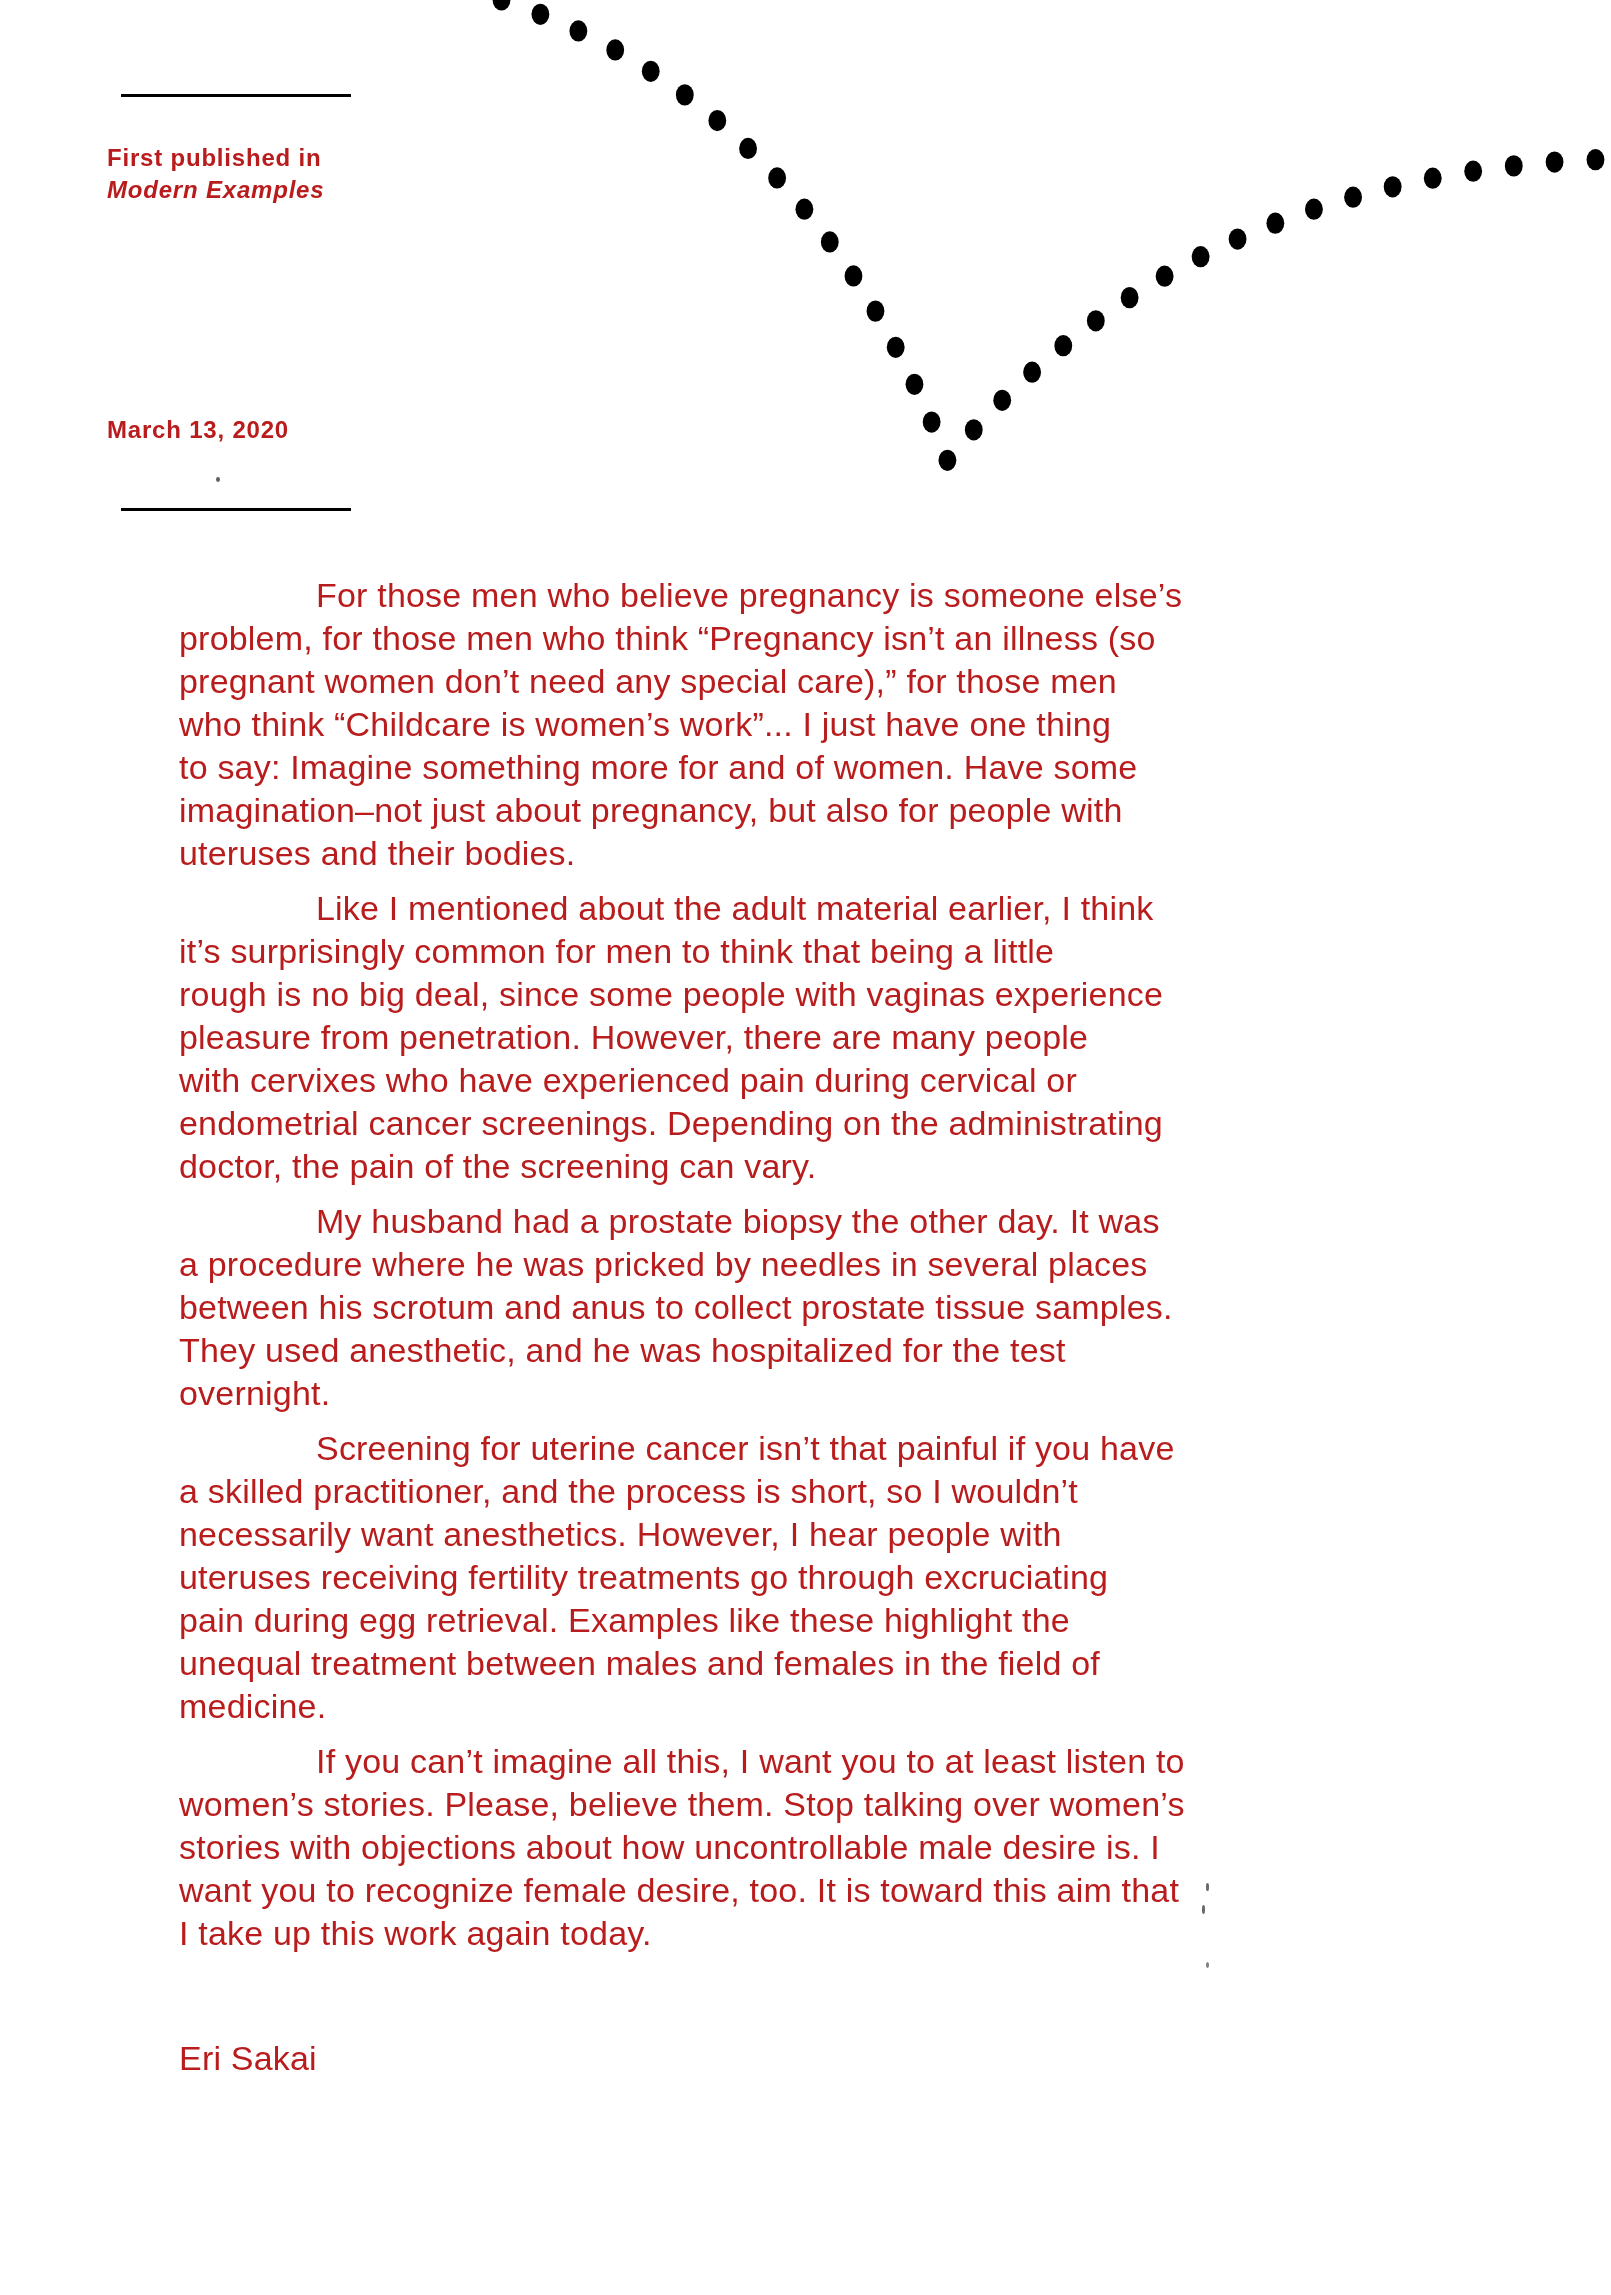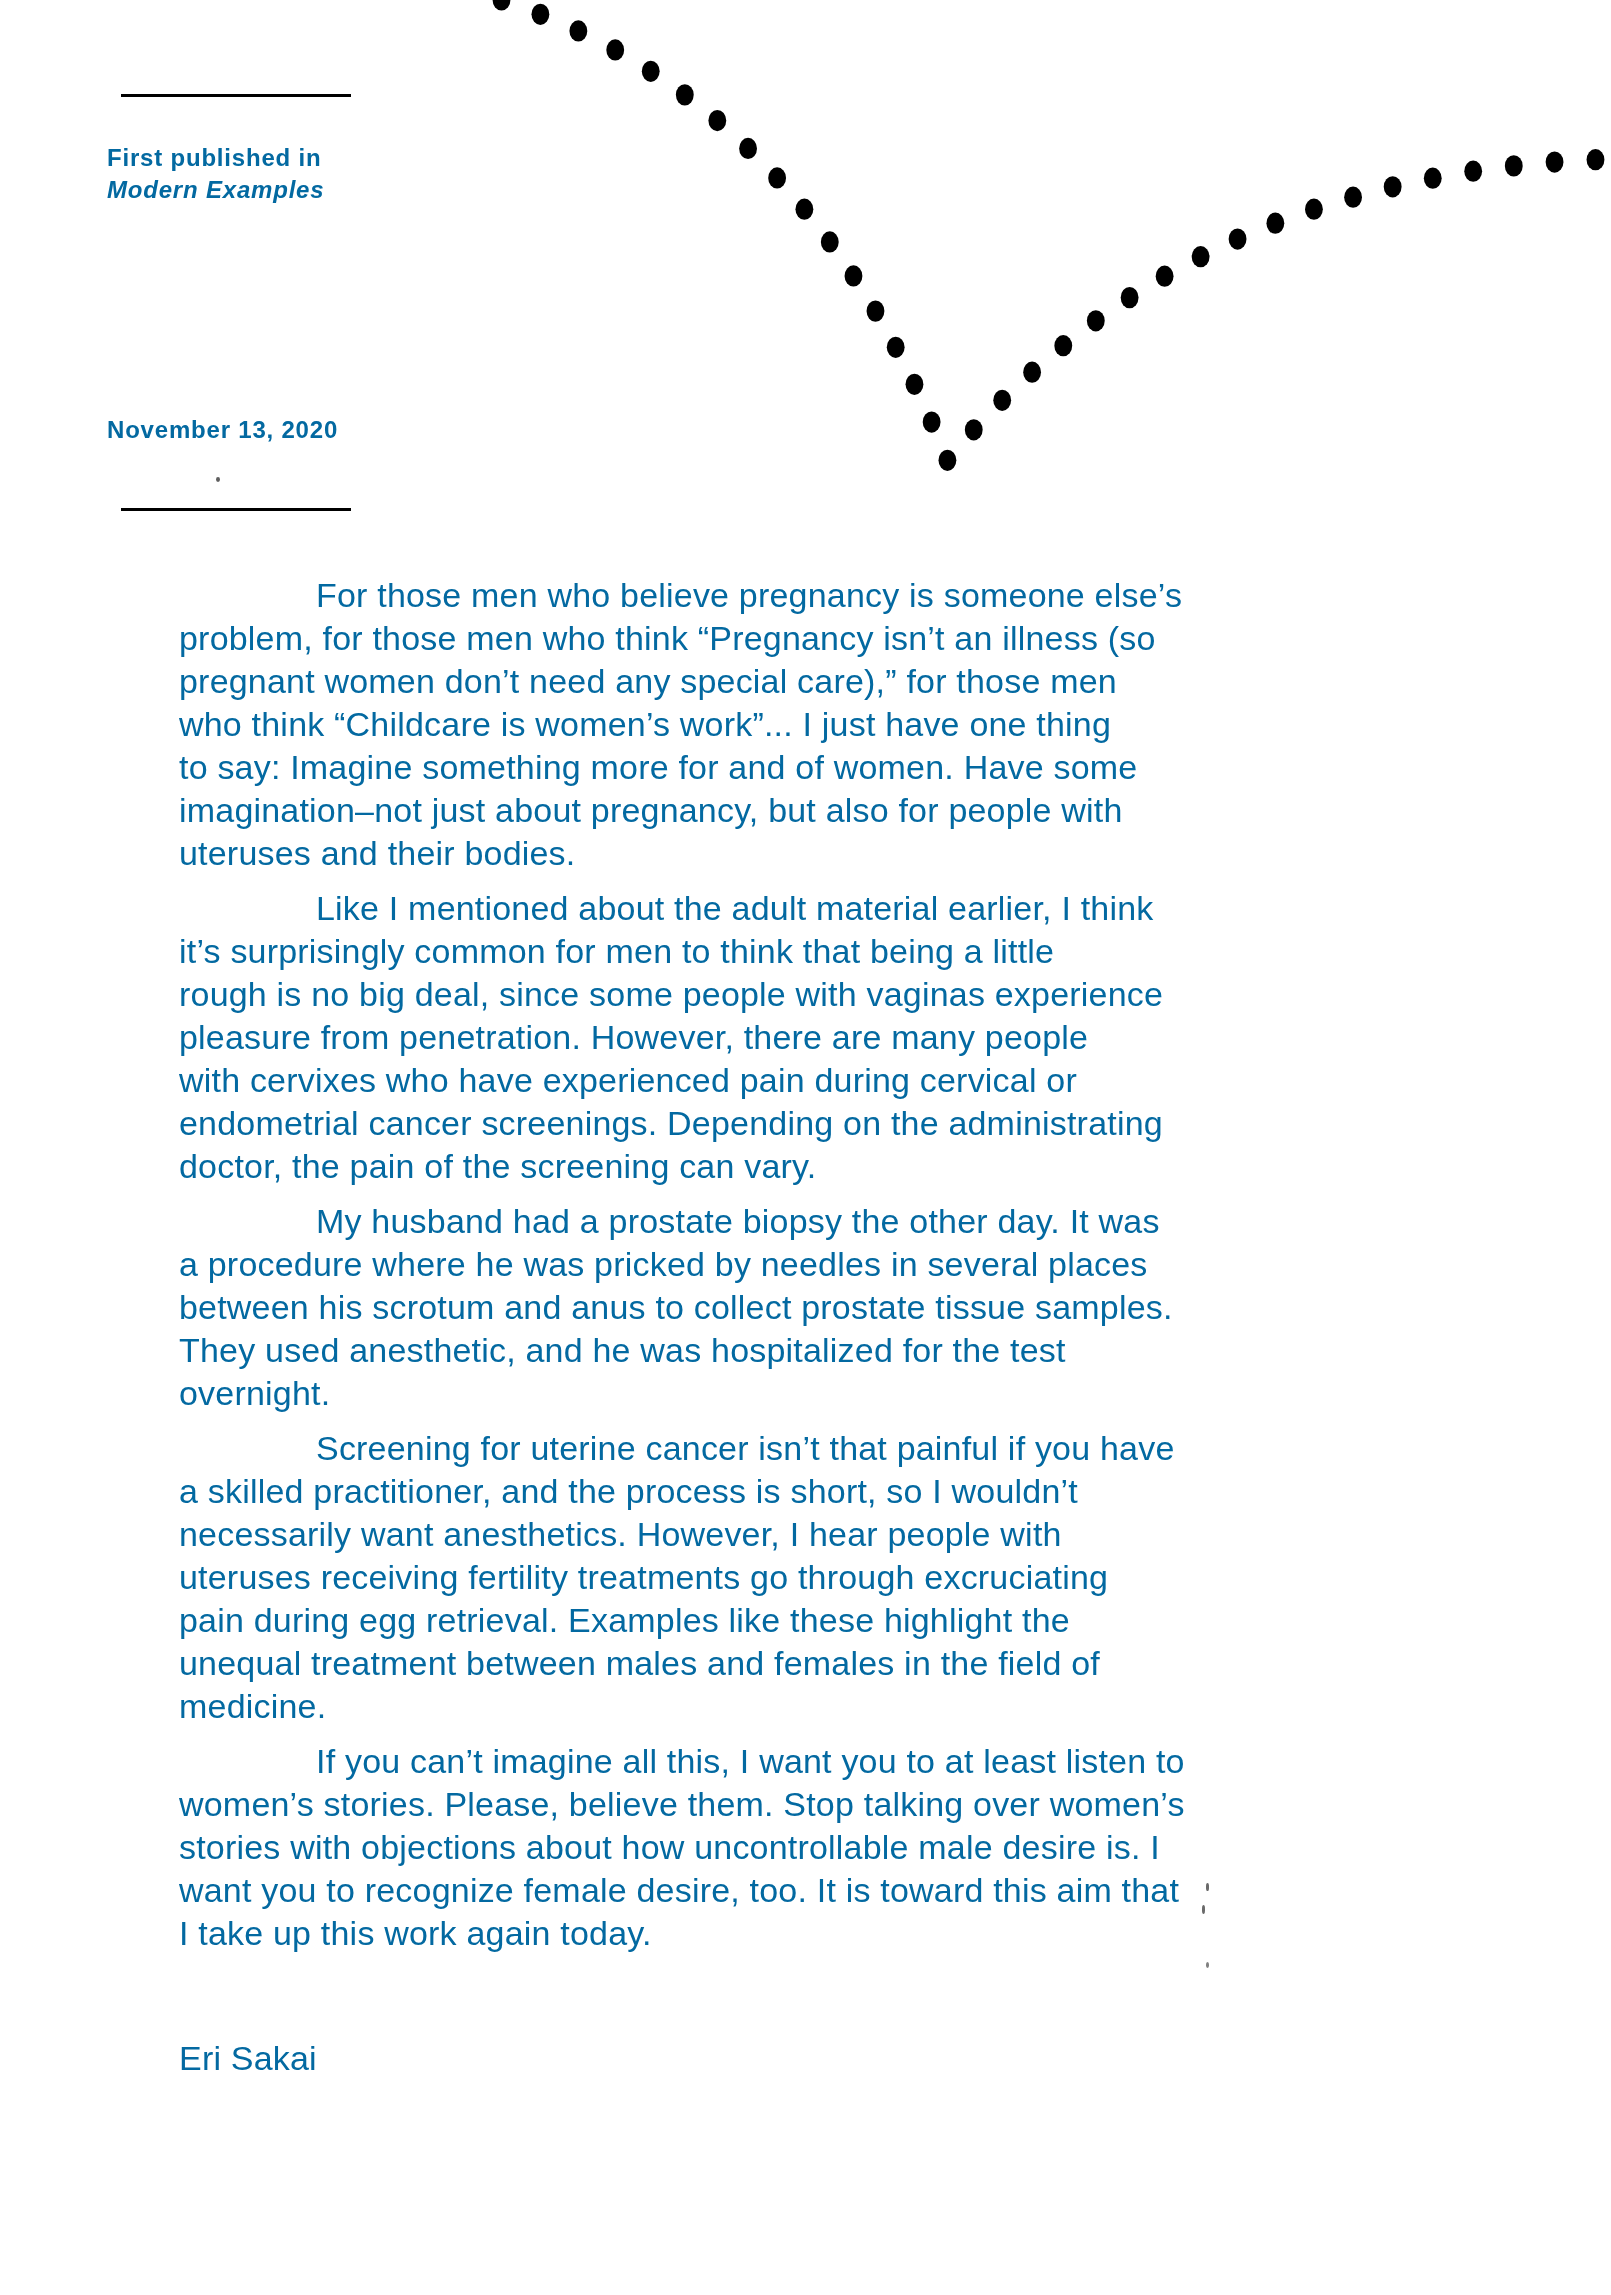--- a/index.html
+++ b/index.html
@@ -4,21 +4,21 @@
 <title>Letter Page</title>
 <style>
   html, body { margin: 0; padding: 0; background: #ffffff; }
   .page {
     position: relative;
     width: 1612px;
     height: 2295px;
     background: #ffffff;
     overflow: hidden;
     font-family: "Liberation Sans", "DejaVu Sans", sans-serif;
-    color: #0369a1;
+    color: #b91c1c;
   }
   .dots-svg {
     position: absolute;
     left: 0; top: 0;
     width: 1612px; height: 2295px;
     pointer-events: none;
   }
   .sidebar-rule {
     position: absolute;
     left: 121px;
@@ -120,21 +120,21 @@
     </svg>
 
   <div class="sidebar-rule rule-top"></div>
 
   <div class="sidebar-pub">
     <div>First published in</div>
     <div class="source">Modern Examples</div>
   </div>
 
 
-  <div class="sidebar-date">November 13, 2020</div>
+  <div class="sidebar-date">March 13, 2020</div>
 
   <div class="sidebar-rule rule-bottom"></div>
 
   <div class="letter">
     <p>For those men who believe pregnancy is someone else’s
 problem, for those men who think “Pregnancy isn’t an illness (so
 pregnant women don’t need any special care),” for those men
 who think “Childcare is women’s work”... I just have one thing
 to say: Imagine something more for and of women. Have some
 imagination–not just about pregnancy, but also for people with

